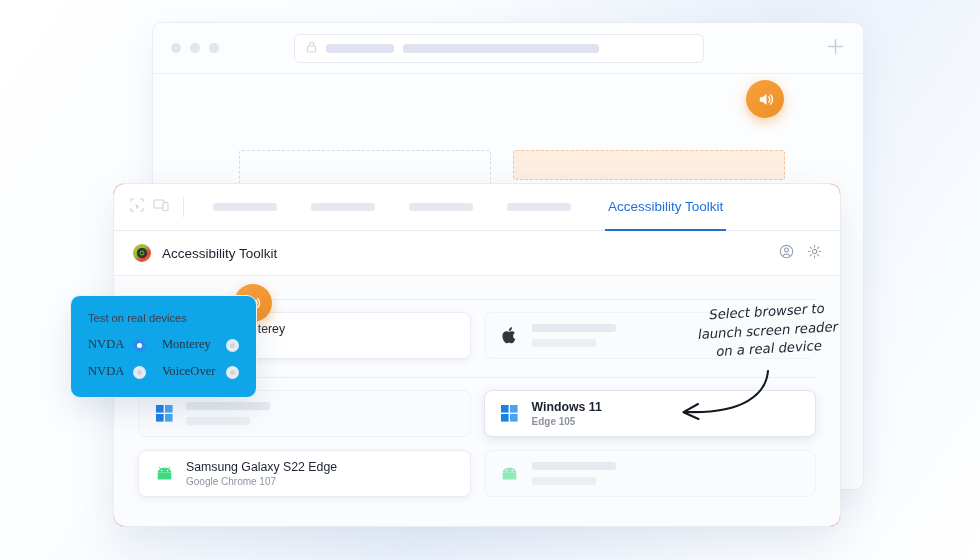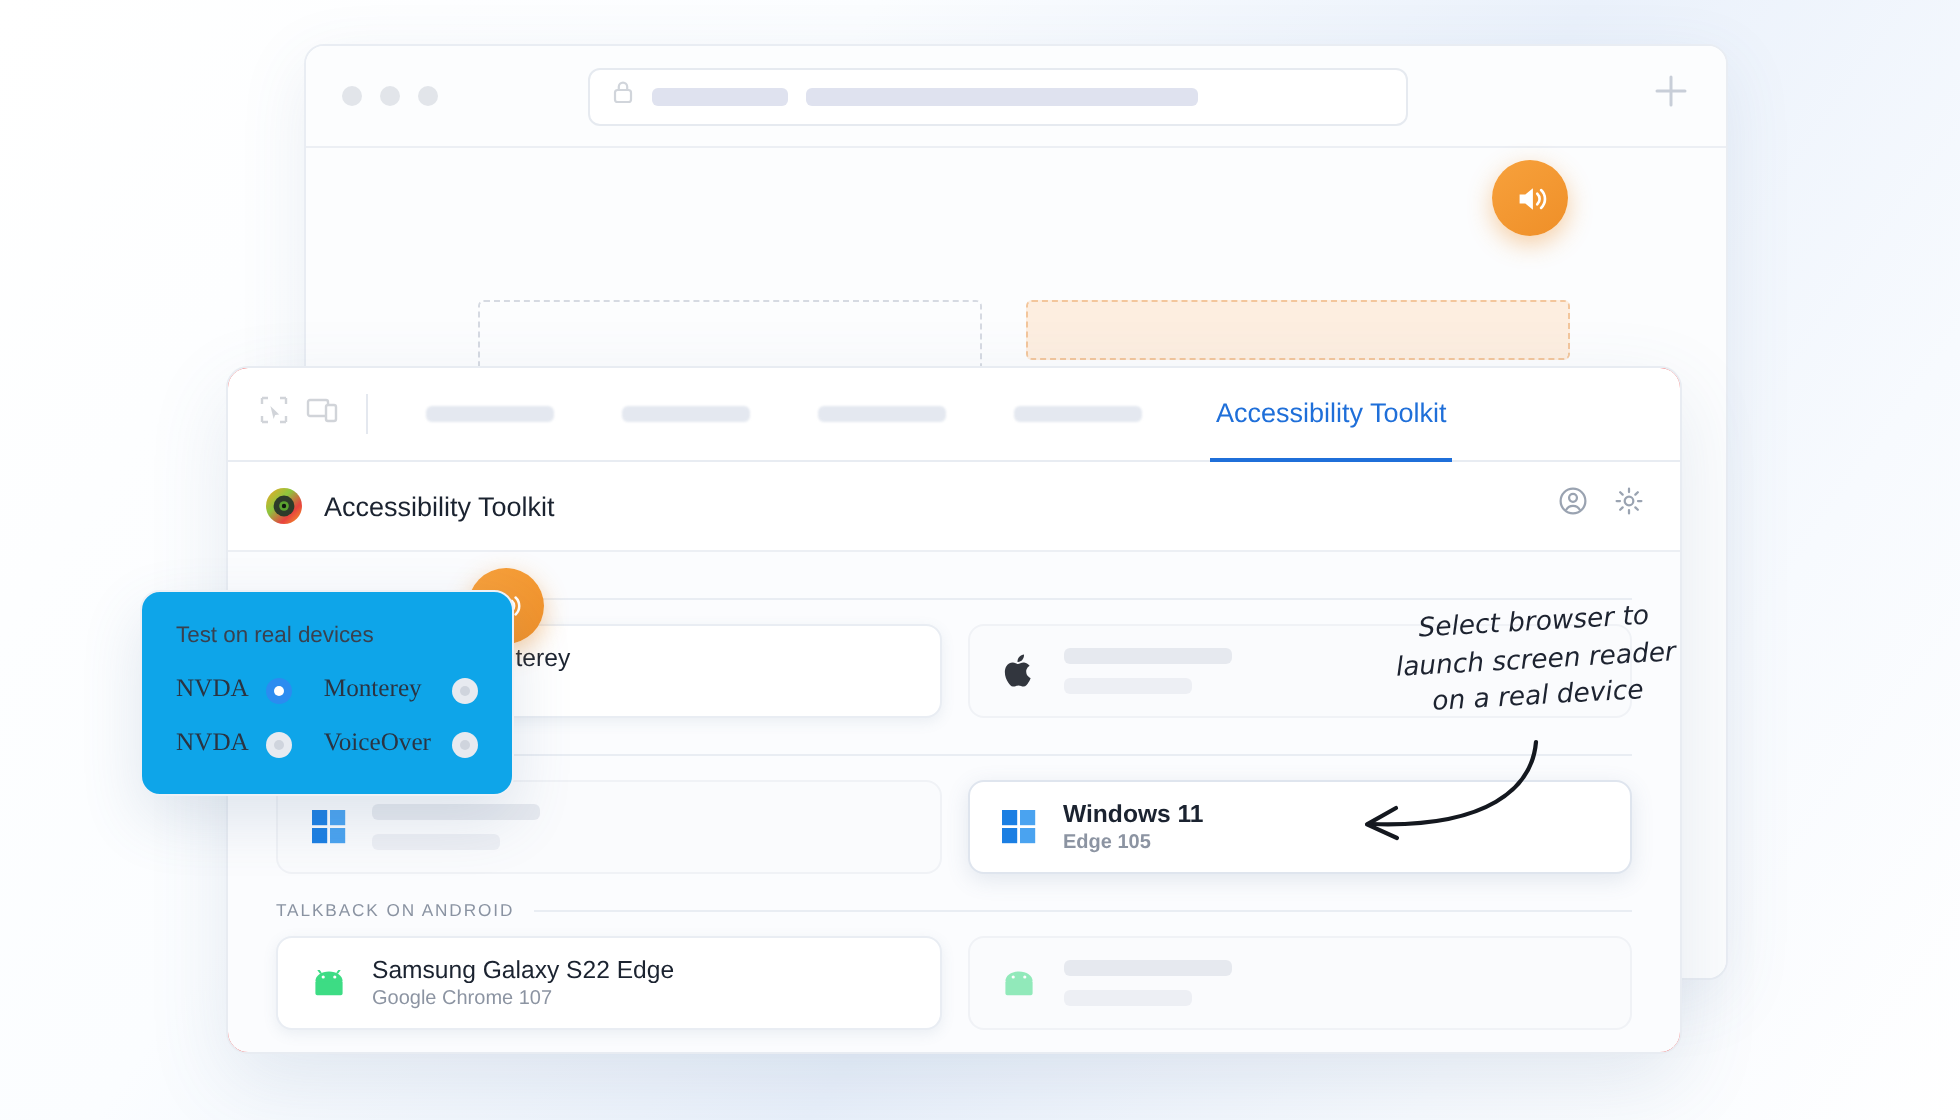--- a/index.html
+++ b/index.html
@@ -394,24 +394,20 @@
               <rect x="9" y="9" width="7.6" height="7.6" fill="#4aa3f0"></rect>
             </svg>
         </span>
         <span class="dev-text">
           <span class="dev-name">Windows 11</span>
           <span class="dev-sub">Edge 105</span>
         </span>
       </div>
     </div>
 
-    <div class="section-label">
-      <span>TALKBACK ON ANDROID</span>
-      <span class="rule"></span>
-    </div>
     <div class="card-row">
       <div class="device-card filled">
         <span class="dev-ico">
           <svg width="19" height="14" viewBox="0 0 19 14">
               <path d="M3.6 5.4h11.8c.5 0 .9.4.9.9v5.3c0 .6-.4 1-.9 1H3.6c-.5 0-.9-.4-.9-1V6.3c0-.5.4-.9.9-.9z" fill="#3ddc84"></path>
               <path d="M2.7 5.6C2.7 2.9 5.7.8 9.5.8s6.8 2.1 6.8 4.8z" fill="#3ddc84"></path>
               <circle cx="6.6" cy="3.5" r=".8" fill="#fff"></circle>
               <circle cx="12.4" cy="3.5" r=".8" fill="#fff"></circle>
               <path d="M5.2 1.3 4.2 0M13.8 1.3 14.8 0" stroke="#3ddc84" stroke-width="1" stroke-linecap="round"></path>
             </svg>

